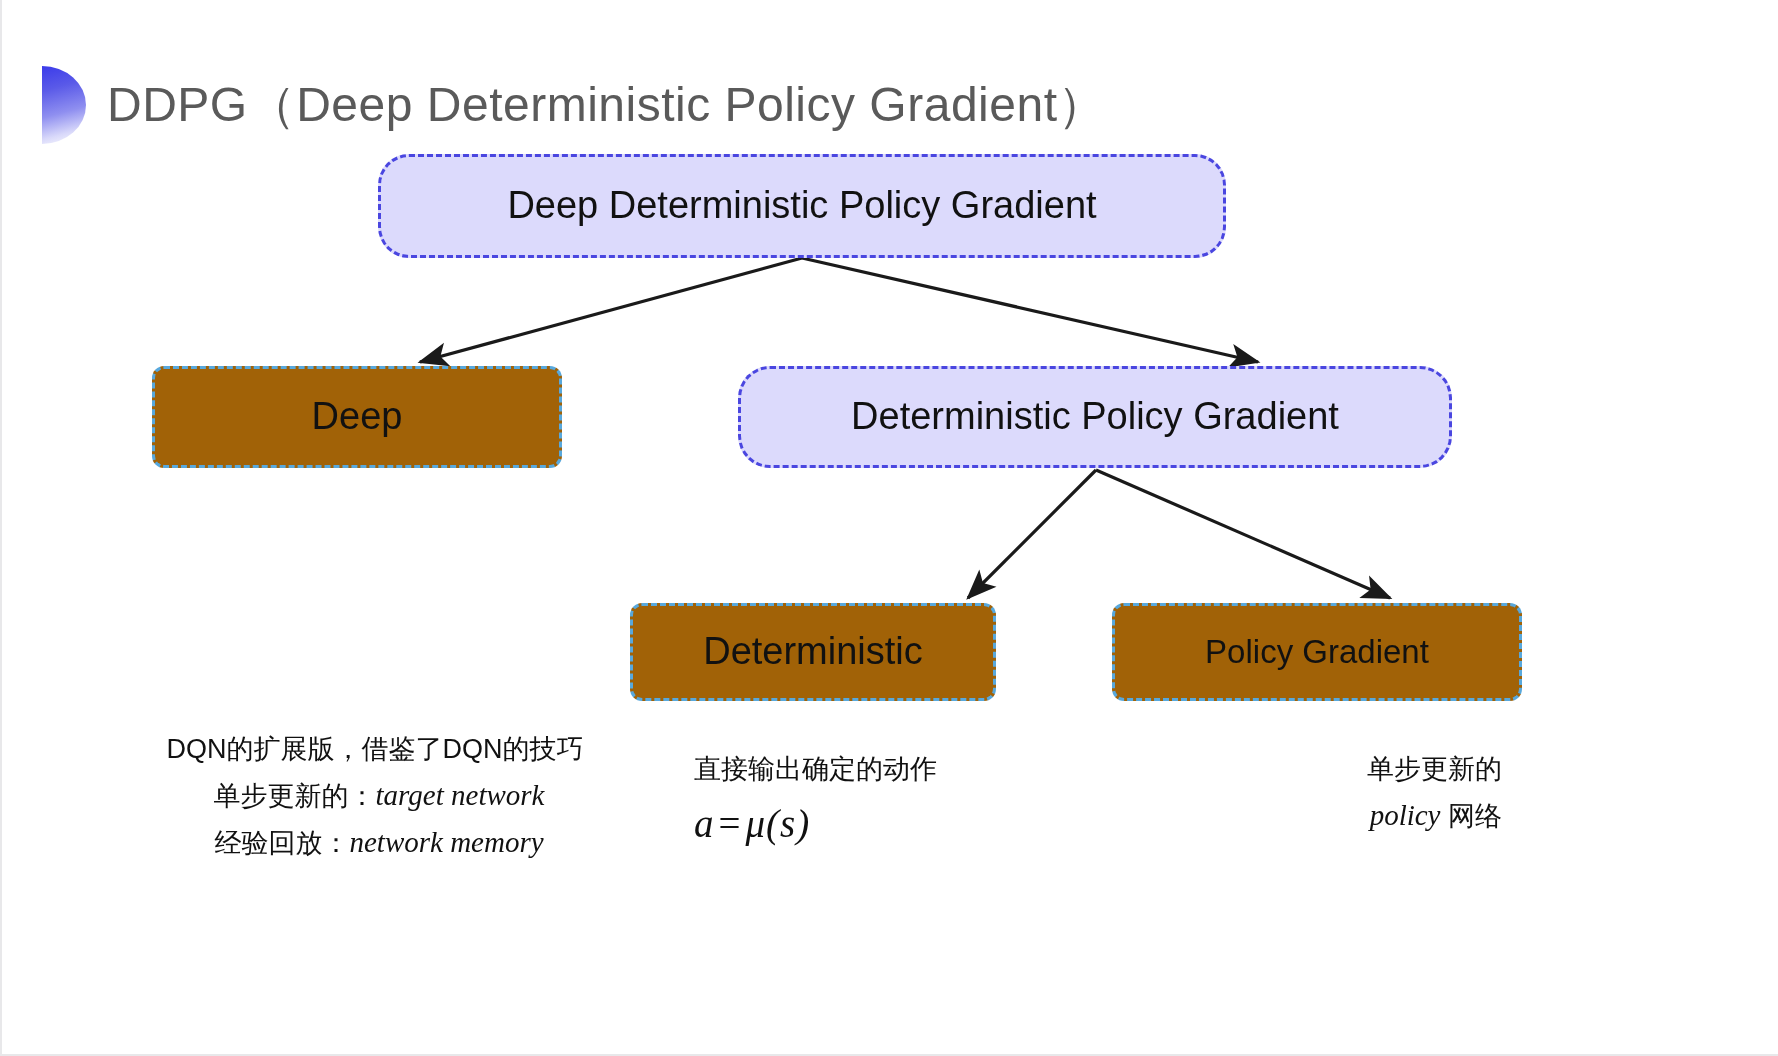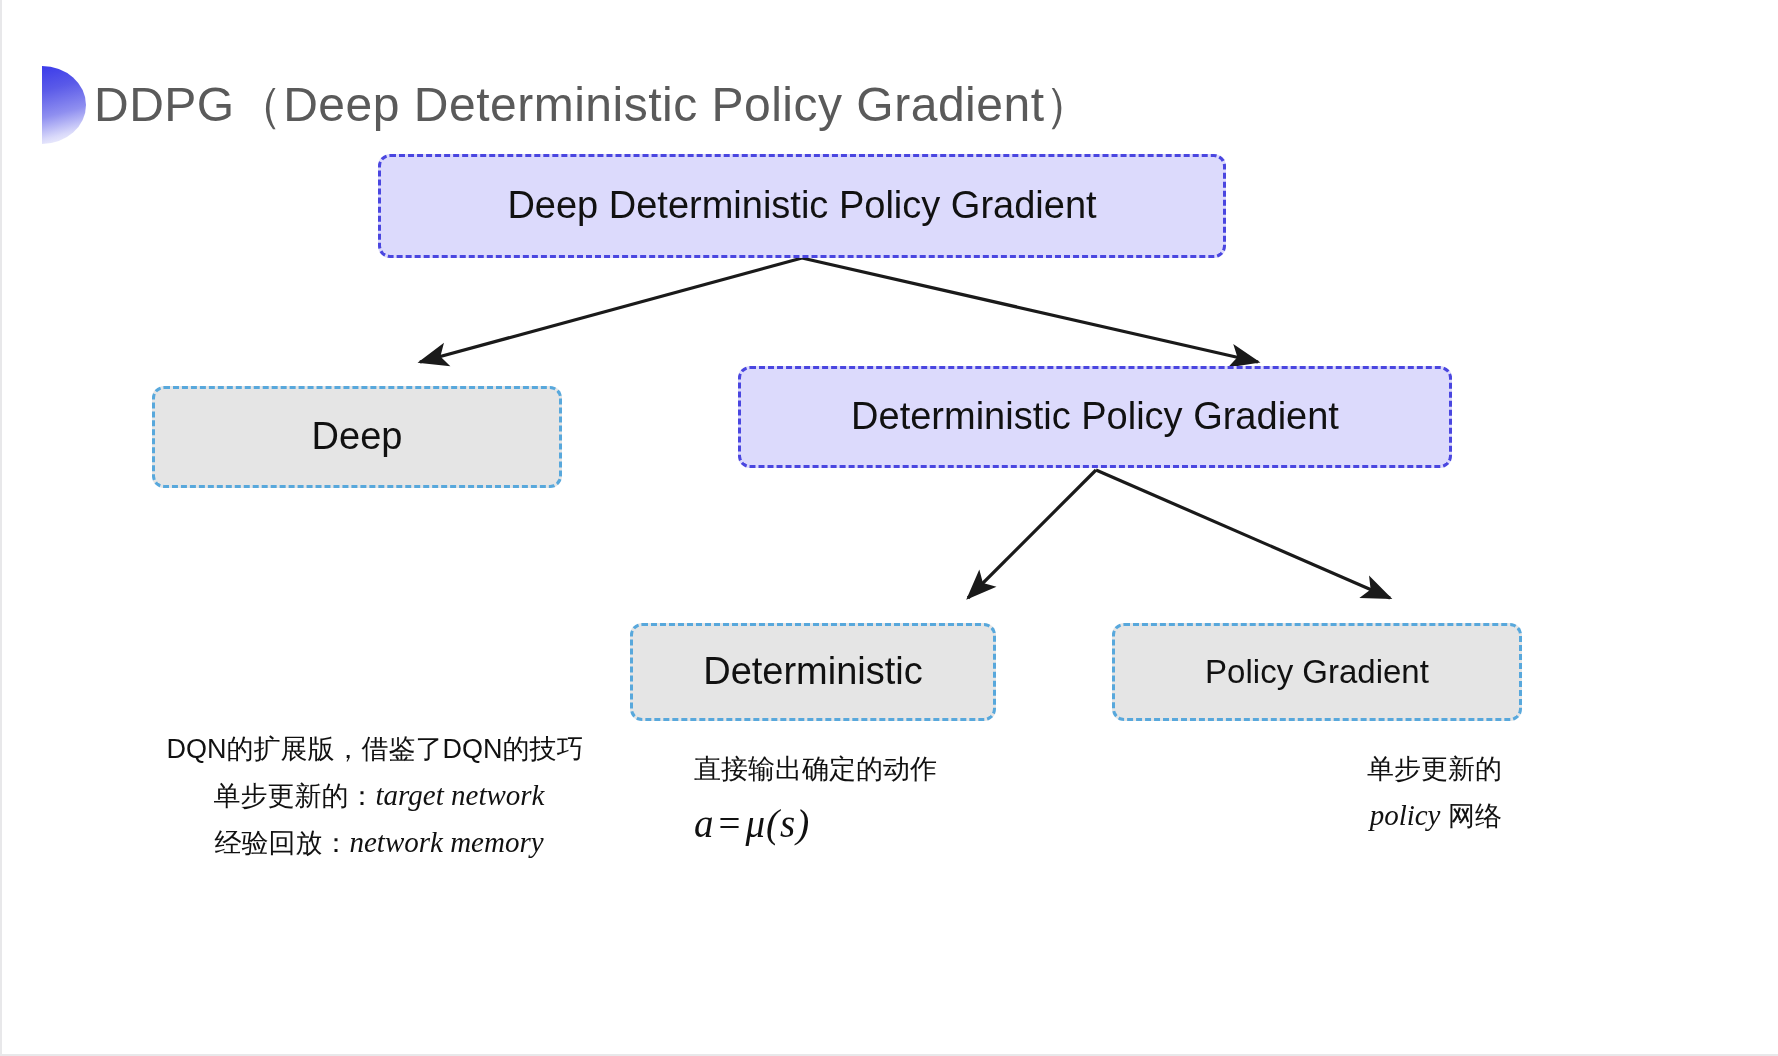--- a/index.html
+++ b/index.html
@@ -34,21 +34,21 @@
     width: 44px;
     height: 78px;
     border-top-right-radius: 44px 39px;
     border-bottom-right-radius: 44px 39px;
     border-top-left-radius: 0;
     border-bottom-left-radius: 0;
     background: linear-gradient(165deg, #3b3bea 0%, #5a5ae8 28%, #8f8ff0 58%, #d8d8fa 82%, #ffffff 100%);
     margin-left: -4px;
   }
   #title-text {
-    margin-left: 8px;
+    margin-left: 21px;
     font-size: 48px;
     color: #5a5a5a;
     letter-spacing: 0.5px;
     white-space: nowrap;
     font-weight: 400;
   }
 
   
   #connectors {
     position: absolute;
@@ -72,32 +72,31 @@
   .node-label {
     color: #111111;
     line-height: 1.15;
     padding: 0 14px;
   }
   .node.purple {
     background: #dcdafc;
     border: 3px dashed #4a46e0;
   }
   .node.cyan {
-    background: #e5e5e5;
+    background: #a16207;
     border: 3px dashed #58a8dc;
-    margin-top: 20px;
-  }
-
-  #node-root        { left: 376px; top: 154px;  width: 848px;  height: 104px; }
+  }
+
+  #node-root        { left: 376px; top: 154px;  width: 848px;  height: 104px; border-radius: 31px; }
   #node-root .node-label { font-size: 38px; }
 
   #node-deep        { left: 150px; top: 366px;  width: 410px;  height: 102px; }
   #node-deep .node-label { font-size: 38px; }
 
-  #node-dpg         { left: 736px; top: 366px;  width: 714px;  height: 102px; }
+  #node-dpg         { left: 736px; top: 366px;  width: 714px;  height: 102px; border-radius: 32px; }
   #node-dpg .node-label { font-size: 38px; }
 
   #node-det         { left: 628px; top: 603px;  width: 366px;  height: 98px;  }
   #node-det .node-label { font-size: 38px; }
 
   #node-pg          { left: 1110px; top: 603px; width: 410px;  height: 98px;  }
   #node-pg .node-label { font-size: 33px; }
 
   
   .annotation {

